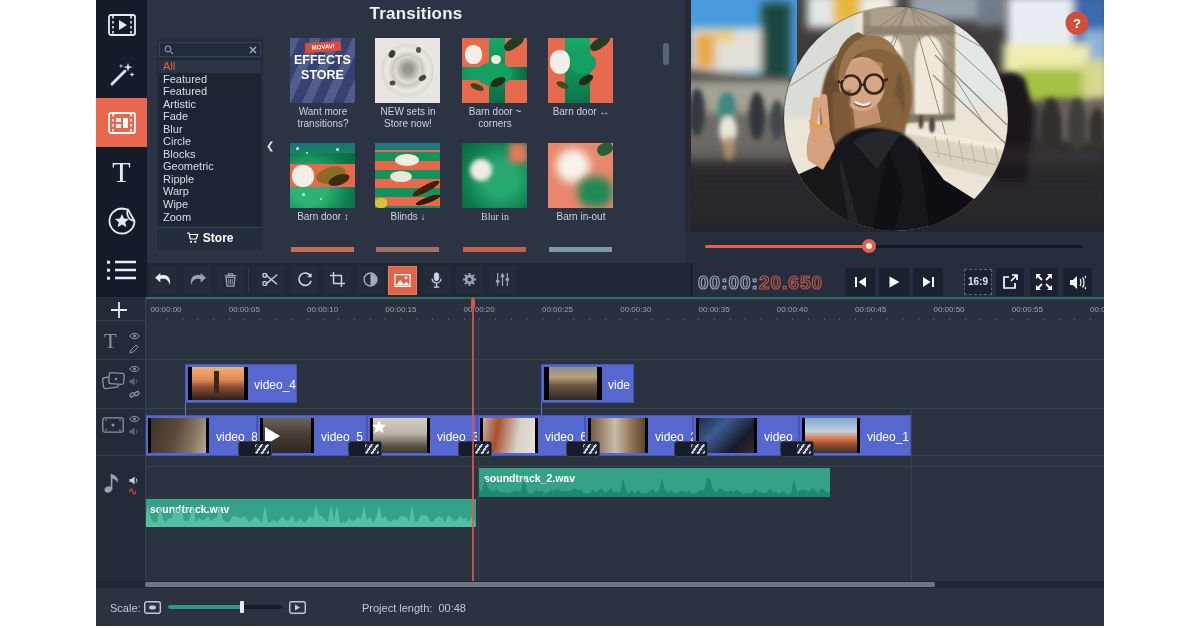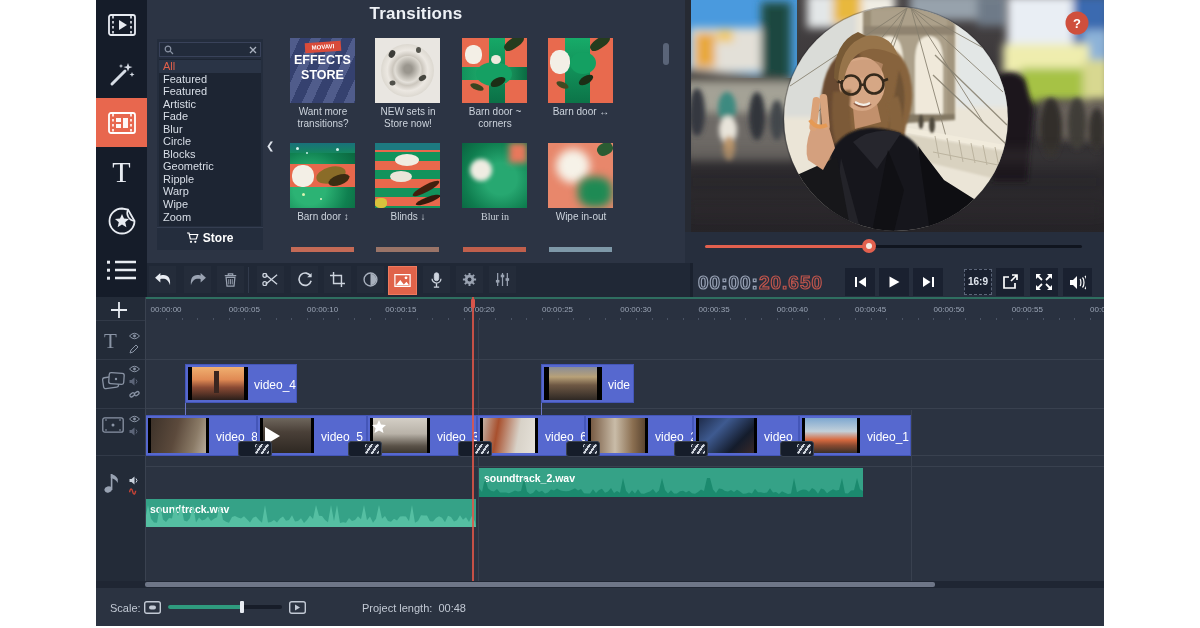--- a/index.html
+++ b/index.html
@@ -163,21 +163,21 @@
       <div class="abs" style="right:0px;top:0px;width:16px;height:12px;border-radius:40%;background:#2b5c33;transform:rotate(-30deg)"></div>
     </div>
 
     <div class="cap" style="left:133px;top:106px;">Want more<br>transitions?</div>
     <div class="cap" style="left:218px;top:106px;">NEW sets in<br>Store now!</div>
     <div class="cap" style="left:305px;top:106px;">Barn door ~<br>corners</div>
     <div class="cap" style="left:391px;top:106px;">Barn door ↔</div>
     <div class="cap" style="left:133px;top:211px;">Barn door ↕</div>
     <div class="cap" style="left:218px;top:211px;">Blinds ↓</div>
     <div class="cap" style="left:305px;top:211px;font-family:Liberation Serif, serif;">Blur in</div>
-    <div class="cap" style="left:391px;top:211px;">Wipe in-out</div>
+    <div class="cap" style="left:391px;top:211px;">Barn in-out</div>
 
     <div class="abs" style="left:144px;top:247px;width:63px;height:5px;background:#c46a56;"></div>
     <div class="abs" style="left:229px;top:247px;width:63px;height:5px;background:#9a7468;"></div>
     <div class="abs" style="left:316px;top:247px;width:63px;height:5px;background:#c05f4c;"></div>
     <div class="abs" style="left:402px;top:247px;width:63px;height:5px;background:#7e98a8;"></div>
   </div>
 
   <div class="preview" id="photo">
   <svg width="419" height="232" viewBox="0 0 419 232">
     <defs>
@@ -635,21 +635,21 @@
       </div>
       <div class="trans" style="left:470px;top:121px;">
         <div class="half"></div>
       </div>
       <div class="trans" style="left:578px;top:121px;">
         <div class="half"></div>
       </div>
       <div class="trans" style="left:684px;top:121px;">
         <div class="half"></div>
       </div>
-      <div class="audio" style="left:383px;top:148px;width:384px;height:29px;">
+      <div class="audio" style="left:383px;top:148px;width:351px;height:29px;">
         <div class="lbl">soundtrack_2.wav</div>
         <svg class="abs" style="left:0;top:0" width="433" height="29">
           <path d="M0,29 L0,20.1 L3,23.9 L6,10.0 L9,20.2 L12,22.8 L15,23.4 L18,21.0 L21,24.5 L24,24.6 L27,24.4 L30,25.2 L33,23.9 L36,22.5 L39,23.5 L42,23.0 L45,10.0 L48,23.4 L51,26.0 L54,25.0 L57,21.6 L60,24.0 L63,22.7 L66,25.4 L69,24.5 L72,21.4 L75,22.6 L78,20.5 L81,22.3 L84,22.9 L87,23.3 L90,23.1 L93,21.8 L96,20.3 L99,22.6 L102,21.0 L105,25.3 L108,25.6 L111,25.6 L114,21.3 L117,25.1 L120,22.0 L123,20.7 L126,24.7 L129,23.6 L132,20.1 L135,25.0 L138,22.9 L141,24.8 L144,10.0 L147,22.7 L150,25.9 L153,22.3 L156,25.6 L159,21.3 L162,25.4 L165,25.8 L168,24.4 L171,23.5 L174,21.1 L177,25.1 L180,22.6 L183,10.0 L186,21.9 L189,25.6 L192,22.2 L195,25.5 L198,25.6 L201,23.3 L204,22.7 L207,24.4 L210,22.8 L213,25.3 L216,25.7 L219,24.1 L222,21.4 L225,23.0 L228,10.0 L231,10.0 L234,21.6 L237,24.9 L240,20.4 L243,21.1 L246,23.0 L249,23.6 L252,21.9 L255,23.9 L258,21.8 L261,23.6 L264,25.7 L267,25.6 L270,24.5 L273,25.5 L276,20.8 L279,24.3 L282,24.2 L285,25.1 L288,24.4 L291,20.2 L294,24.5 L297,24.1 L300,26.0 L303,23.2 L306,24.8 L309,26.0 L312,25.5 L315,10.0 L318,24.2 L321,22.5 L324,21.5 L327,21.7 L330,23.7 L333,20.1 L336,21.7 L339,25.7 L342,20.6 L345,21.6 L348,25.2 L351,23.0 L354,21.2 L357,22.5 L360,21.9 L363,10.0 L366,25.2 L369,25.4 L372,22.6 L375,22.2 L378,10.0 L381,21.2 L384,23.0 L387,10.0 L390,21.6 L393,25.6 L396,21.6 L399,21.6 L402,23.0 L405,23.1 L408,21.4 L411,10.0 L414,25.1 L417,21.5 L420,10.0 L423,25.6 L426,22.0 L429,21.9 L432,22.9 L433,29 Z" fill="#1b8a6e"></path>
         </svg>
       </div>
       <div class="audio" style="left:49px;top:179px;width:331px;height:28px;">
         <div class="lbl">soundtrack.wav</div>
         <svg class="abs" style="left:0;top:0" width="331" height="28">
           <path d="M0,28 L0,21.4 L3,6.0 L6,19.7 L9,23.5 L12,23.7 L15,6.0 L18,20.6 L21,23.0 L24,19.0 L27,19.4 L30,6.0 L33,17.1 L36,6.0 L39,21.5 L42,22.6 L45,18.9 L48,6.0 L51,23.5 L54,18.6 L57,21.5 L60,20.4 L63,17.6 L66,22.0 L69,19.8 L72,18.2 L75,6.0 L78,20.7 L81,22.8 L84,23.7 L87,17.9 L90,17.0 L93,18.4 L96,19.4 L99,17.3 L102,20.2 L105,23.5 L108,18.8 L111,17.4 L114,20.9 L117,23.8 L120,6.0 L123,23.5 L126,23.0 L129,20.9 L132,23.4 L135,19.6 L138,17.4 L141,21.8 L144,21.1 L147,16.3 L150,22.6 L153,22.1 L156,19.3 L159,24.0 L162,21.0 L165,16.4 L168,19.9 L171,6.0 L174,16.8 L177,17.0 L180,20.9 L183,23.2 L186,6.0 L189,22.3 L192,6.0 L195,24.0 L198,23.2 L201,23.8 L204,19.1 L207,22.0 L210,21.1 L213,17.2 L216,20.3 L219,6.0 L222,21.3 L225,17.4 L228,23.8 L231,19.8 L234,6.0 L237,19.8 L240,17.1 L243,21.9 L246,22.7 L249,19.7 L252,21.4 L255,17.5 L258,17.2 L261,17.5 L264,22.2 L267,6.0 L270,23.8 L273,21.9 L276,16.3 L279,16.5 L282,16.4 L285,22.2 L288,22.4 L291,19.0 L294,17.3 L297,18.8 L300,23.3 L303,16.7 L306,18.0 L309,22.6 L312,21.3 L315,16.2 L318,20.8 L321,18.2 L324,23.0 L327,16.8 L330,22.8 L331,28 Z" fill="#55bfa2"></path>
         </svg>

